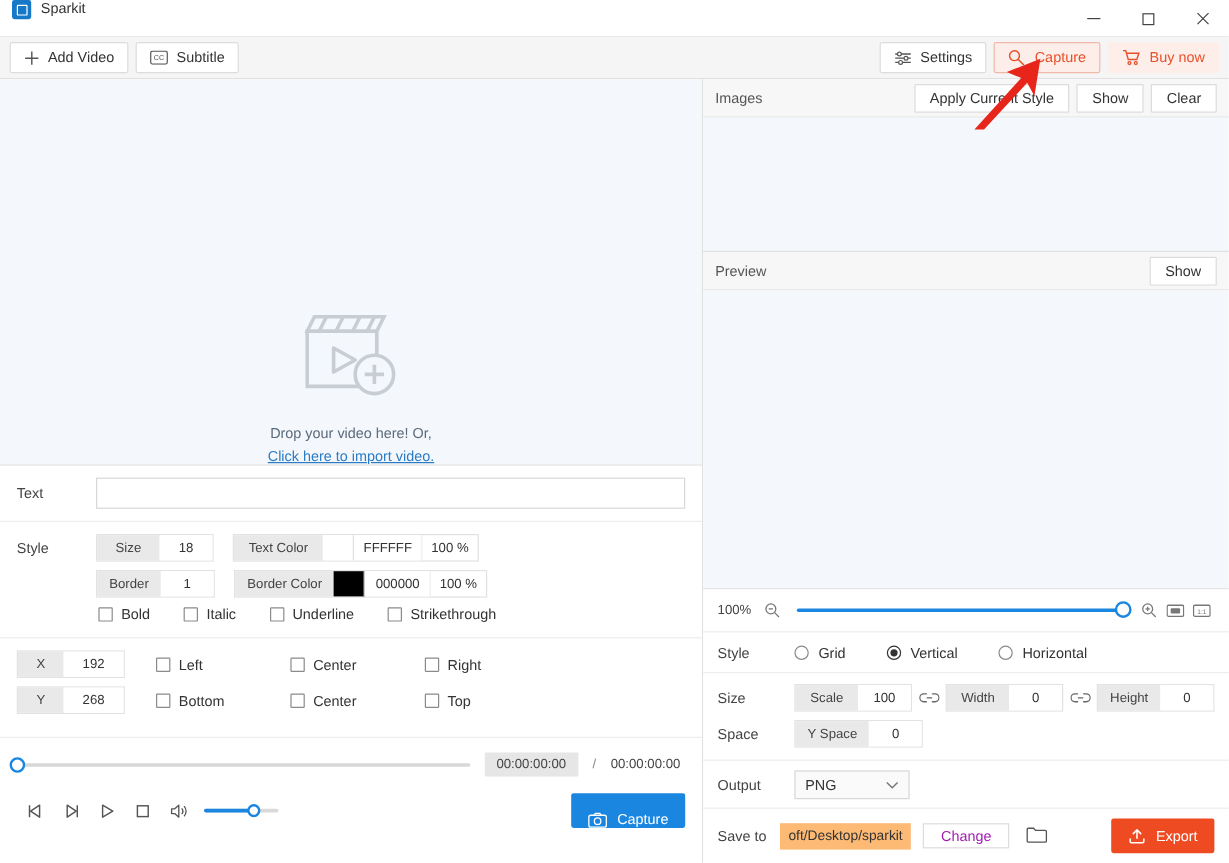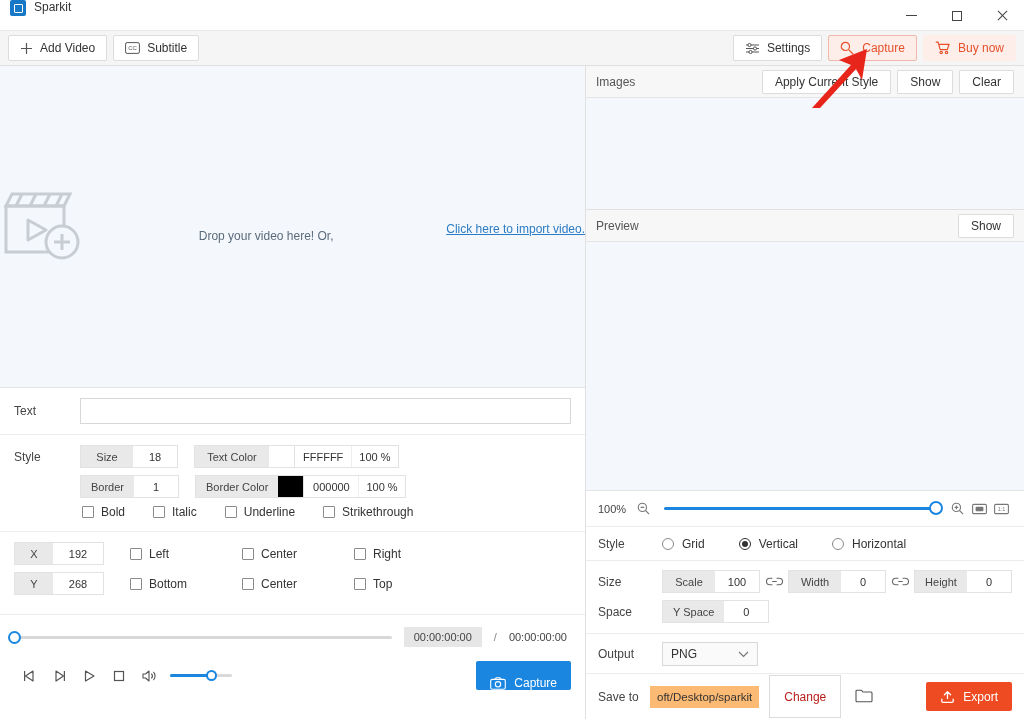--- a/index.html
+++ b/index.html
@@ -74,21 +74,21 @@
   .pane-header .hdr-btns { margin-left:auto; display:flex; gap:0; }
   .hdr-btn {
     height: 24px; padding: 0 12px; display:flex; align-items:center;
     background: #fff; border: 1px solid #dcdcdc; font-size: 12px; color: #333;
     margin-left: 6px; border-radius:1px;
   }
 
   
   .player-stage {
     flex: 0 0 auto; height: 322px; background: #f4f7fb;
-    display:flex; align-items:center; justify-content:space-between;
+    display:flex; flex-direction:column; align-items:center; justify-content:flex-end;
     border-bottom: 1px solid #e5e5e5;
   }
   .drop-text { font-size: 12px; color: #5b6b7c; margin-top: 18px; }
   .drop-link { font-size: 12px; color: #2b7cc4; text-decoration: underline; margin-top: 5px; }
 
   
   .row { display:flex; align-items:center; padding: 0 14px; border-bottom:1px solid #ededed; }
   .row-label { width: 66px; flex:0 0 66px; font-size:12px; color:#444; }
   .text-row { height: 47px; }
   .text-input {
@@ -183,22 +183,22 @@
   }
   .sel-caret { margin-left:auto; color:#777; }
 
   .save-row { height: 45px; display:flex; align-items:center; padding: 0 12px; }
   .save-row .row-label { width: 52px; flex:0 0 52px; }
   .save-path {
     background:#fdba74; height: 22px; display:flex; align-items:center;
     padding: 0 7px; font-size:11.5px; color:#333; max-width: 120px; overflow:hidden; white-space:nowrap;
   }
   .change-btn {
-    height: 43px; padding: 0 14px; border:1px solid #dcdcdc; background:#fff;
-    display:flex; align-items:center; font-size:12px; color:#b91c1c; margin-left: 10px;
+    height: 21px; padding: 0 14px; border:1px solid #dcdcdc; background:#fff;
+    display:flex; align-items:center; font-size:12px; color:#a21caf; margin-left: 10px;
   }
   .folder-ico { margin-left: 14px; color:#555; }
   .export-btn {
     margin-left:auto; height: 29px; background:#ef4b23; color:#fff;
     display:flex; align-items:center; gap:8px; padding: 0 14px; border-radius:2px; font-size:12px;
   }
 
   
   .annot { position:absolute; left: 806px; top: 48px; pointer-events:none; }
 </style>

